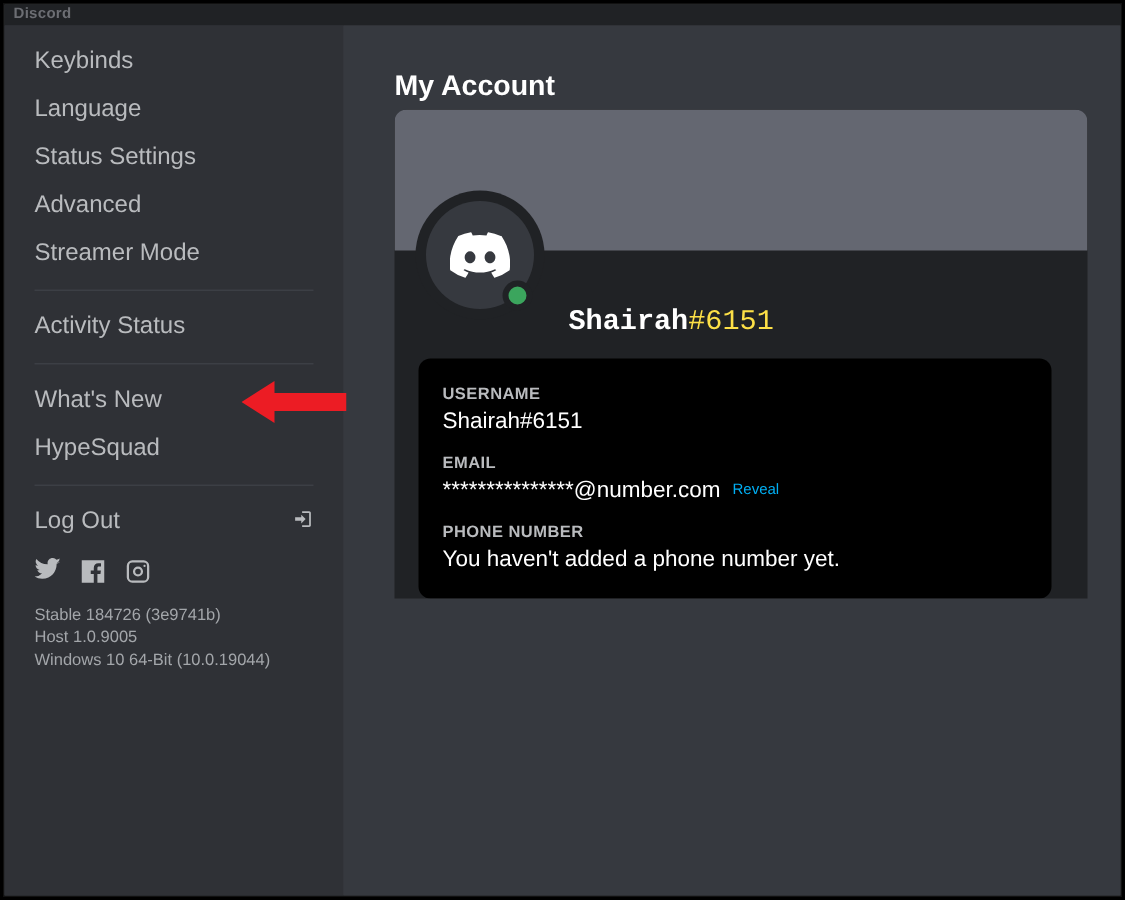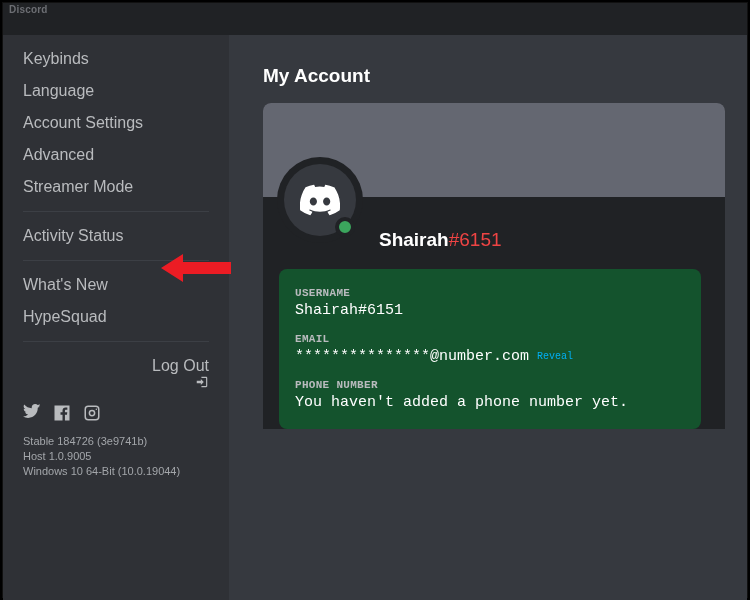--- a/index.html
+++ b/index.html
@@ -10,21 +10,21 @@
     color:#dcddde;
   }
   .window {
     position:relative;
     width:746px; height:596px;
     margin:2px;
     background:#36393f;
     border:1px solid #111;
   }
   .titlebar {
-    height:32px;
+    height:14px;
     background:#202225;
     color:#6c6e73;
     font-size:10px;
     font-weight:700;
     padding-left:6px;
     line-height:14px;
     letter-spacing:0.2px;
   }
   .layout { display:flex; height:calc(100% - 14px); }
   .sidebar {
@@ -44,37 +44,37 @@
   .side-header {
     color:#8e9297;
     font-size:11px;
     font-weight:700;
     letter-spacing:0.5px;
     padding:18px 10px 4px 10px;
   }
   .side-sep {
     height:1px; background:#3c3f45; margin:8px 10px;
   }
-  .side-item.logout { display:flex; align-items:flex-end; justify-content:space-between;flex-direction:column; }
+  .side-item.logout { display:flex; align-items:flex-start; justify-content:space-between; }
   .logout-icon { width:14px; height:14px; fill:#b9bbbe; }
   .social-row { display:flex; gap:12px; padding:8px 10px 2px 10px; align-items:center; }
   .social-row svg { width:18px; height:18px; fill:#b9bbbe; }
   .build-info { padding:6px 10px; font-size:11px; line-height:15px; color:#a3a6aa; }
   .content {
     flex:1; background:#36393f; padding:30px 0 0 34px; overflow:hidden; position:relative;
   }
-  .page-title { color:#fff; font-size:19px; font-weight:600; margin-bottom:16px; }
+  .page-title { color:#fff; font-size:19px; font-weight:600; margin-bottom:4px; }
   .card {
     width:462px; border-radius:8px 8px 0 0; overflow:hidden;
     background:#202225;
   }
   .banner { height:94px; background:#646771; }
   .profile-row {
-    display:flex; align-items:center; gap:14px;
-    padding:0 16px; height:58px; position:relative;
+    display:flex; align-items:flex-end; gap:14px;
+    padding:0 16px; height:58px; position:relative;font-family:Liberation Mono, monospace;
   }
   .avatar-wrap {
     position:absolute; left:14px; top:-40px;
     width:86px; height:86px;
   }
   .avatar-ring {
     width:86px; height:86px; border-radius:50%;
     background:#202225;
     display:flex; align-items:center; justify-content:center;
   }
@@ -84,25 +84,24 @@
     display:flex; align-items:center; justify-content:center;
   }
   .avatar svg { width:40px; height:40px; fill:#fff; }
   .status-dot {
     position:absolute; right:8px; bottom:6px;
     width:20px; height:20px; border-radius:50%;
     background:#3ba55d;
     border:4px solid #202225;
   }
   .display-name { margin-left:100px; font-size:19px; font-weight:600; color:#fff; display:flex; align-items:baseline; }
-  .discrim { color:#ef4444; font-weight:500;margin-top:28px; }
+  .discrim { color:#fde047; font-weight:500;margin-top:28px; }
   .fields {
-    margin:14px 24px 0 16px; background:#14532d; border-radius:8px;
+    margin:14px 24px 0 16px; background:#000000; border-radius:8px;
     padding:14px 16px 18px 16px;
-    font-family:Liberation Mono, monospace;
   }
   .field-label { font-size:11px; font-weight:700; color:#b9bbbe; letter-spacing:0.3px; margin-top:4px; }
   .field-value { font-size:15px; color:#fff; margin:3px 0 14px 0; display:flex; align-items:center; gap:8px; }
   .field-value:last-child { margin-bottom:0; }
   .reveal { color:#00aff4; font-size:10px; cursor:pointer; }
   .arrow-overlay {
     position:absolute; left:158px; top:248px; pointer-events:none;
   }
   .arrow-overlay svg { width:70px; height:34px; }
 </style>
@@ -111,21 +110,21 @@
 
 <div class="window">
   <div class="titlebar">
     <span>Discord</span>
   </div>
   <div class="layout">
 
     <div class="sidebar">
       <div class="side-item">Keybinds</div>
       <div class="side-item">Language</div>
-      <div class="side-item">Account Settings</div>
+      <div class="side-item">Status Settings</div>
       <div class="side-item">Advanced</div>
       <div class="side-item">Streamer Mode</div>
 
       <div class="side-sep"></div>
       <div class="side-item">Activity Status</div>
 
       <div class="side-sep"></div>
       <div class="side-item">What's New</div>
       <div class="side-item">HypeSquad</div>
 

